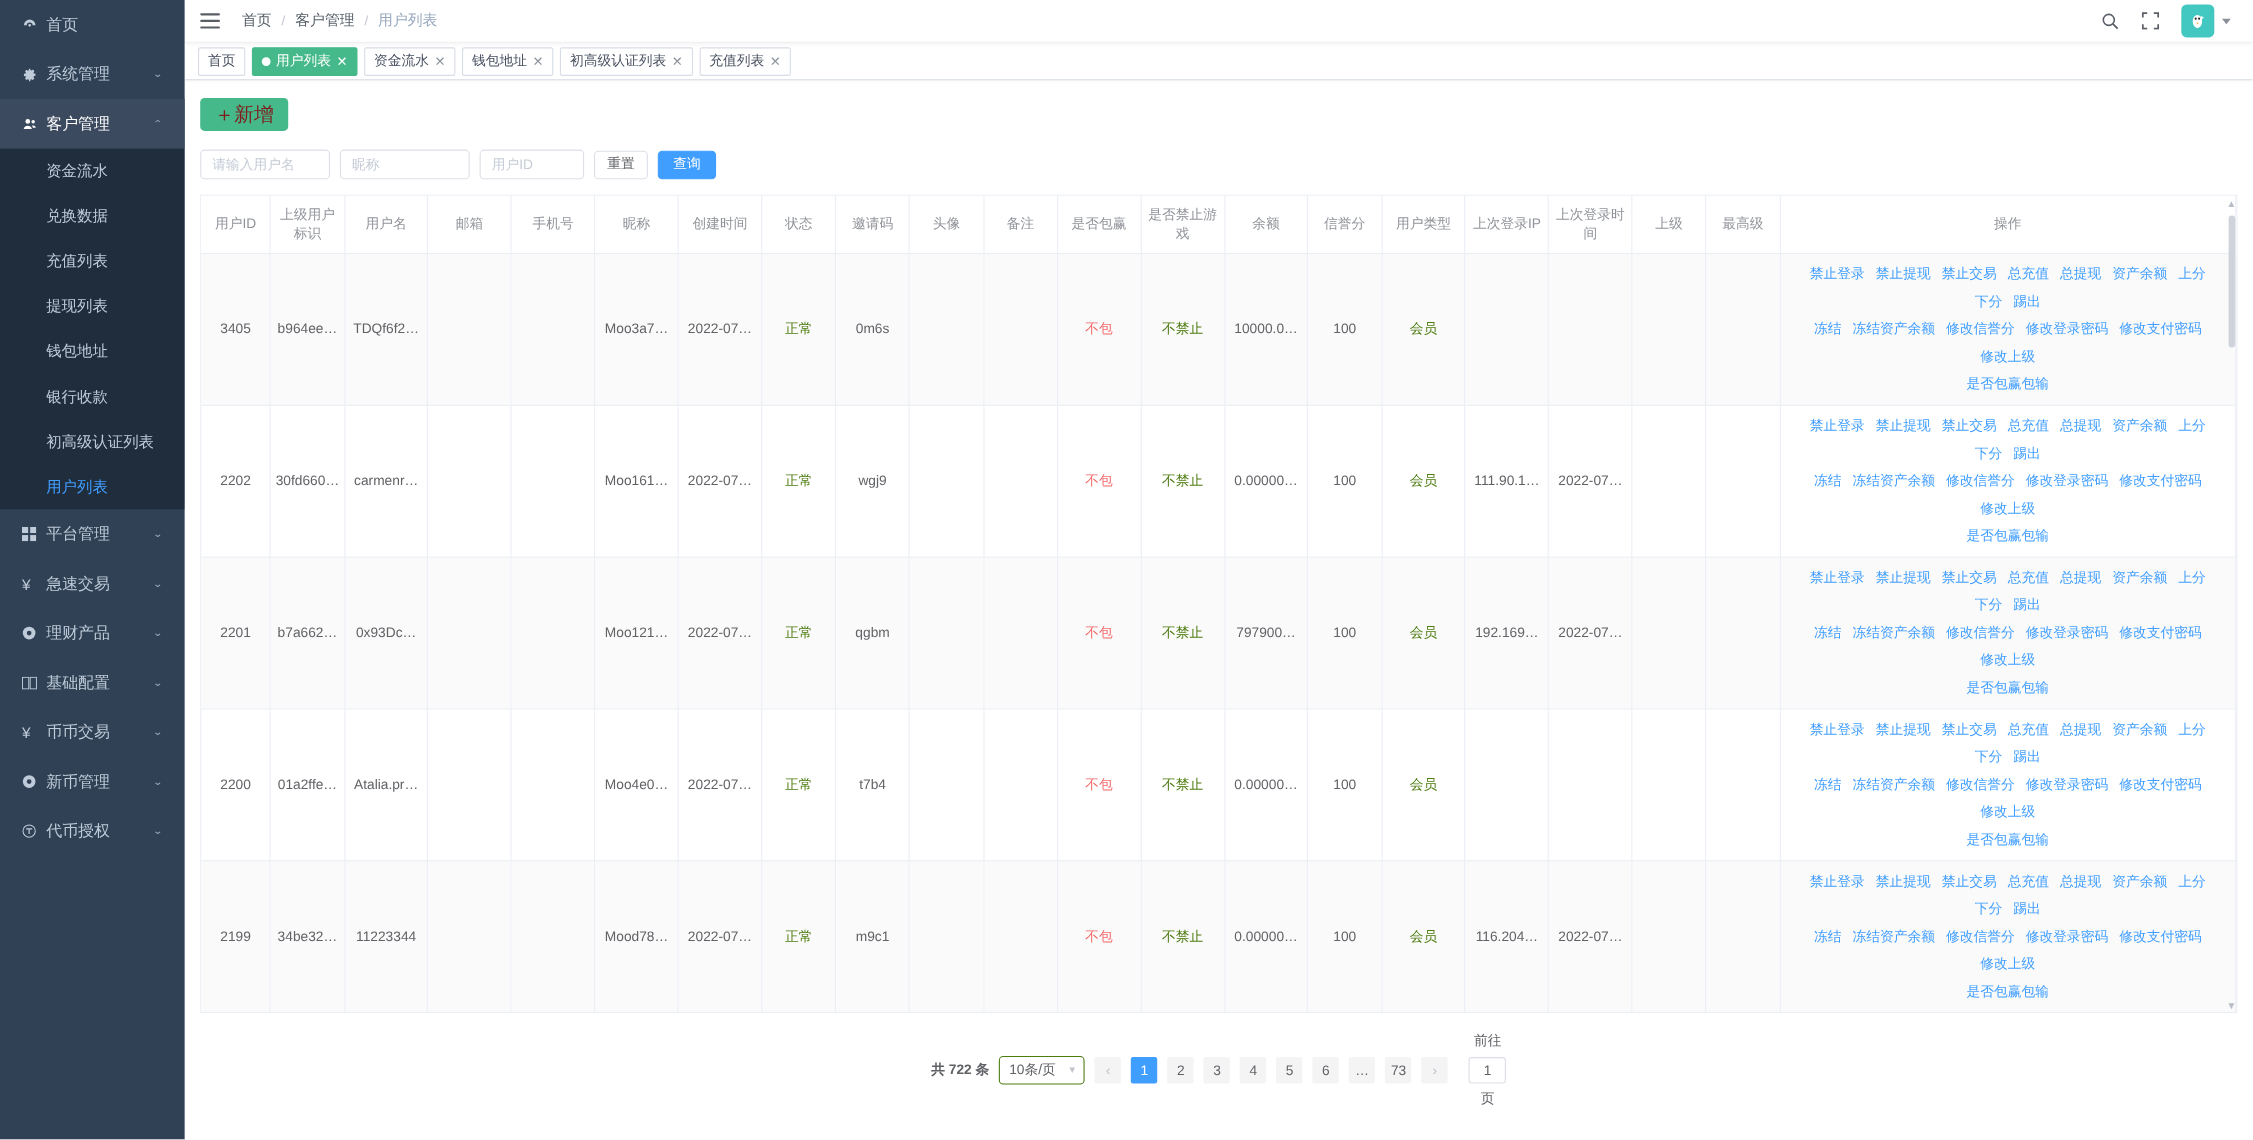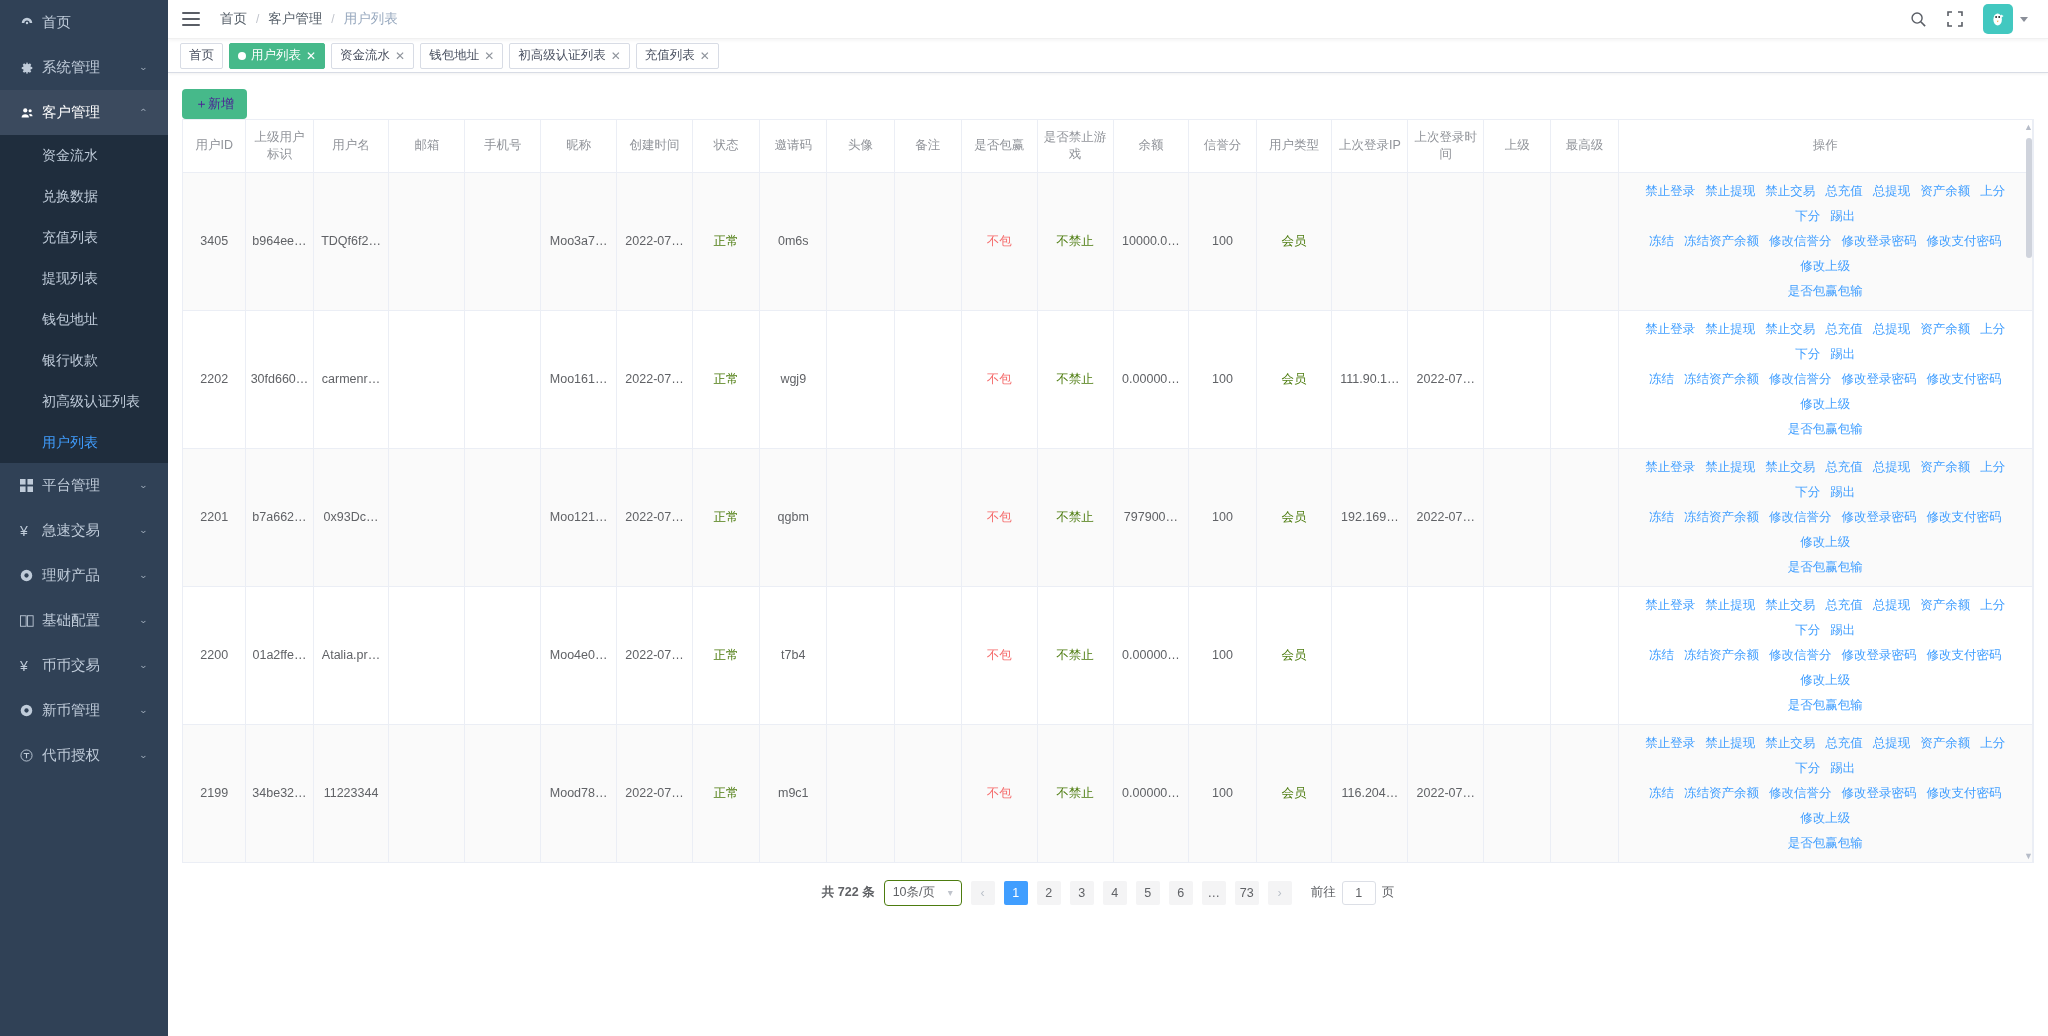--- a/index.html
+++ b/index.html
@@ -62,22 +62,22 @@
     border-radius:2px; cursor:pointer; white-space:nowrap;
   }
   .tag.active { background:#46b98a; border-color:#46b98a; color:#fff; }
   .tag .dot { width:8px; height:8px; border-radius:50%; background:#fff; display:inline-block; }
   .tag .x { font-size:12px; color:#8f949c; line-height:1; }
   .tag.active .x { color:#fff; }
 
   .content { flex:1; padding:16px 14px 0 14px; overflow:hidden; }
 
   .add-btn {
-    height:30px; padding:0 13px; background:#46b98a; color:#4c1d95; border:none;
-    border-radius:4px; font-size:13px; cursor:pointer; display:inline-flex; align-items:center;
+    height:30px; padding:0 13px; background:#46b98a; color:#7f1d1d; border:none;
+    border-radius:4px; font-size:18px; cursor:pointer; display:inline-flex; align-items:center;
     font-family:inherit;
   }
   .filter-row { display:flex; align-items:center; gap:9px; margin-top:17px; margin-bottom:14px; }
   .inp {
     height:27px; border:1px solid #dcdfe6; border-radius:4px; padding:0 10px;
     font-size:12.5px; color:#606266; outline:none; background:#fff; font-family:inherit;
   }
   .inp::placeholder { color:#c6ccd6; }
   .inp.w1 { width:118px; }
   .inp.w2 { width:118px; }
@@ -123,21 +123,21 @@
     padding:0 8px; gap:8px; font-size:12.5px; color:#606266; cursor:pointer; background:#fff;
   }
   .pg-size .cd { color:#c0c4cc; font-size:10px; }
   .pg-btn {
     min-width:24px; height:24px; padding:0 4px; background:#f4f4f5; color:#606266;
     border-radius:2px; display:inline-flex; align-items:center; justify-content:center;
     font-size:12.5px; cursor:pointer;
   }
   .pg-btn.cur { background:#409EFF; color:#fff; }
   .pg-btn.nav { color:#b9bfc8; background:#f4f4f5; }
-  .pg-jump { display:flex; align-items:center; gap:6px; margin-left:10px; }
+  .pg-jump { display:flex; align-items:center; gap:6px; margin-left:10px;flex-direction:column; }
   .pg-jump input {
     width:34px; height:24px; border:1px solid #dcdfe6; border-radius:3px;
     text-align:center; font-size:12.5px; color:#606266; outline:none; font-family:inherit;
   }
 </style>
 </head>
 <body>
 
 <div class="app">
 
@@ -338,20 +338,27 @@
       <span class="tag">
         <span>充值列表</span>
         <span class="x">✕</span>
       </span>
     </div>
 
     <div class="content">
 
       <button class="add-btn">＋新增</button>
 
+      <div class="filter-row">
+        <input class="inp w1" placeholder="请输入用户名" style="">
+        <input class="inp w2" placeholder="昵称" style="">
+        <input class="inp w3" placeholder="用户ID" style="">
+        <button class="btn-plain">重置</button>
+        <button class="btn-primary">查询</button>
+      </div>
 
       <div class="table-wrap">
         <table>
           <colgroup>
             <col style="width:58px">
               <col style="width:62px">
               <col style="width:70px">
               <col style="width:70px">
             <col style="width:70px">
               <col style="width:70px">

